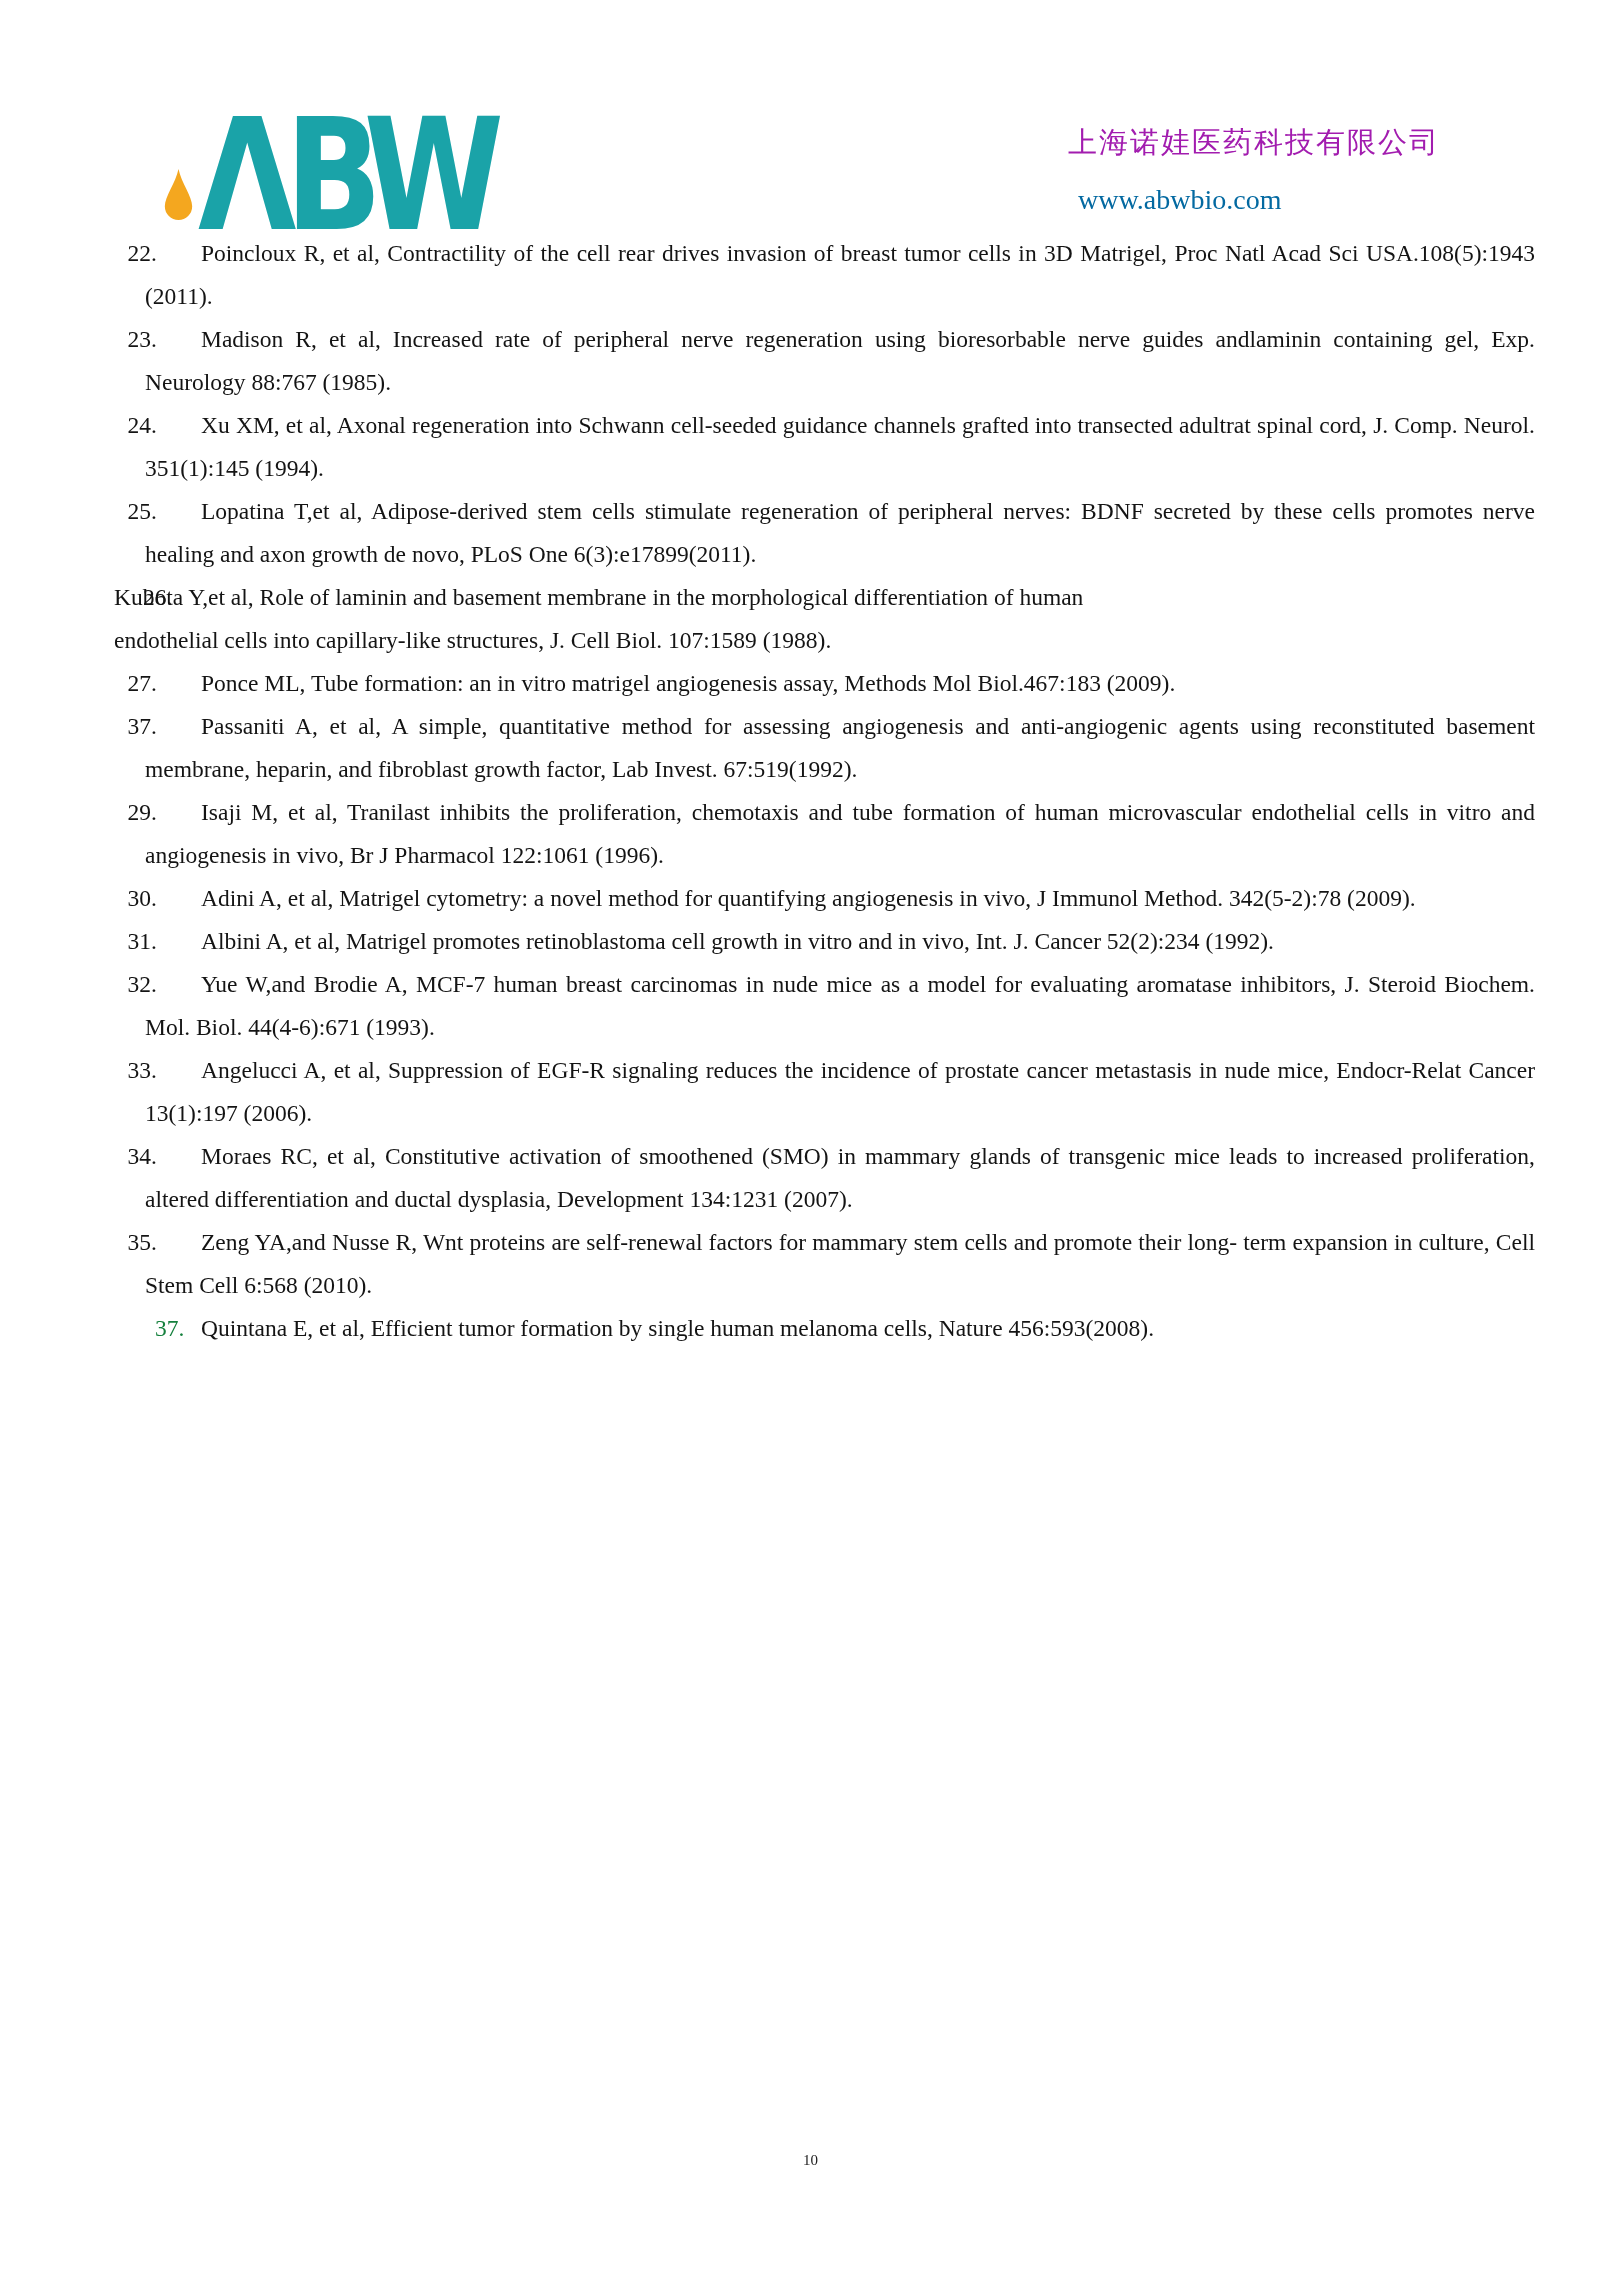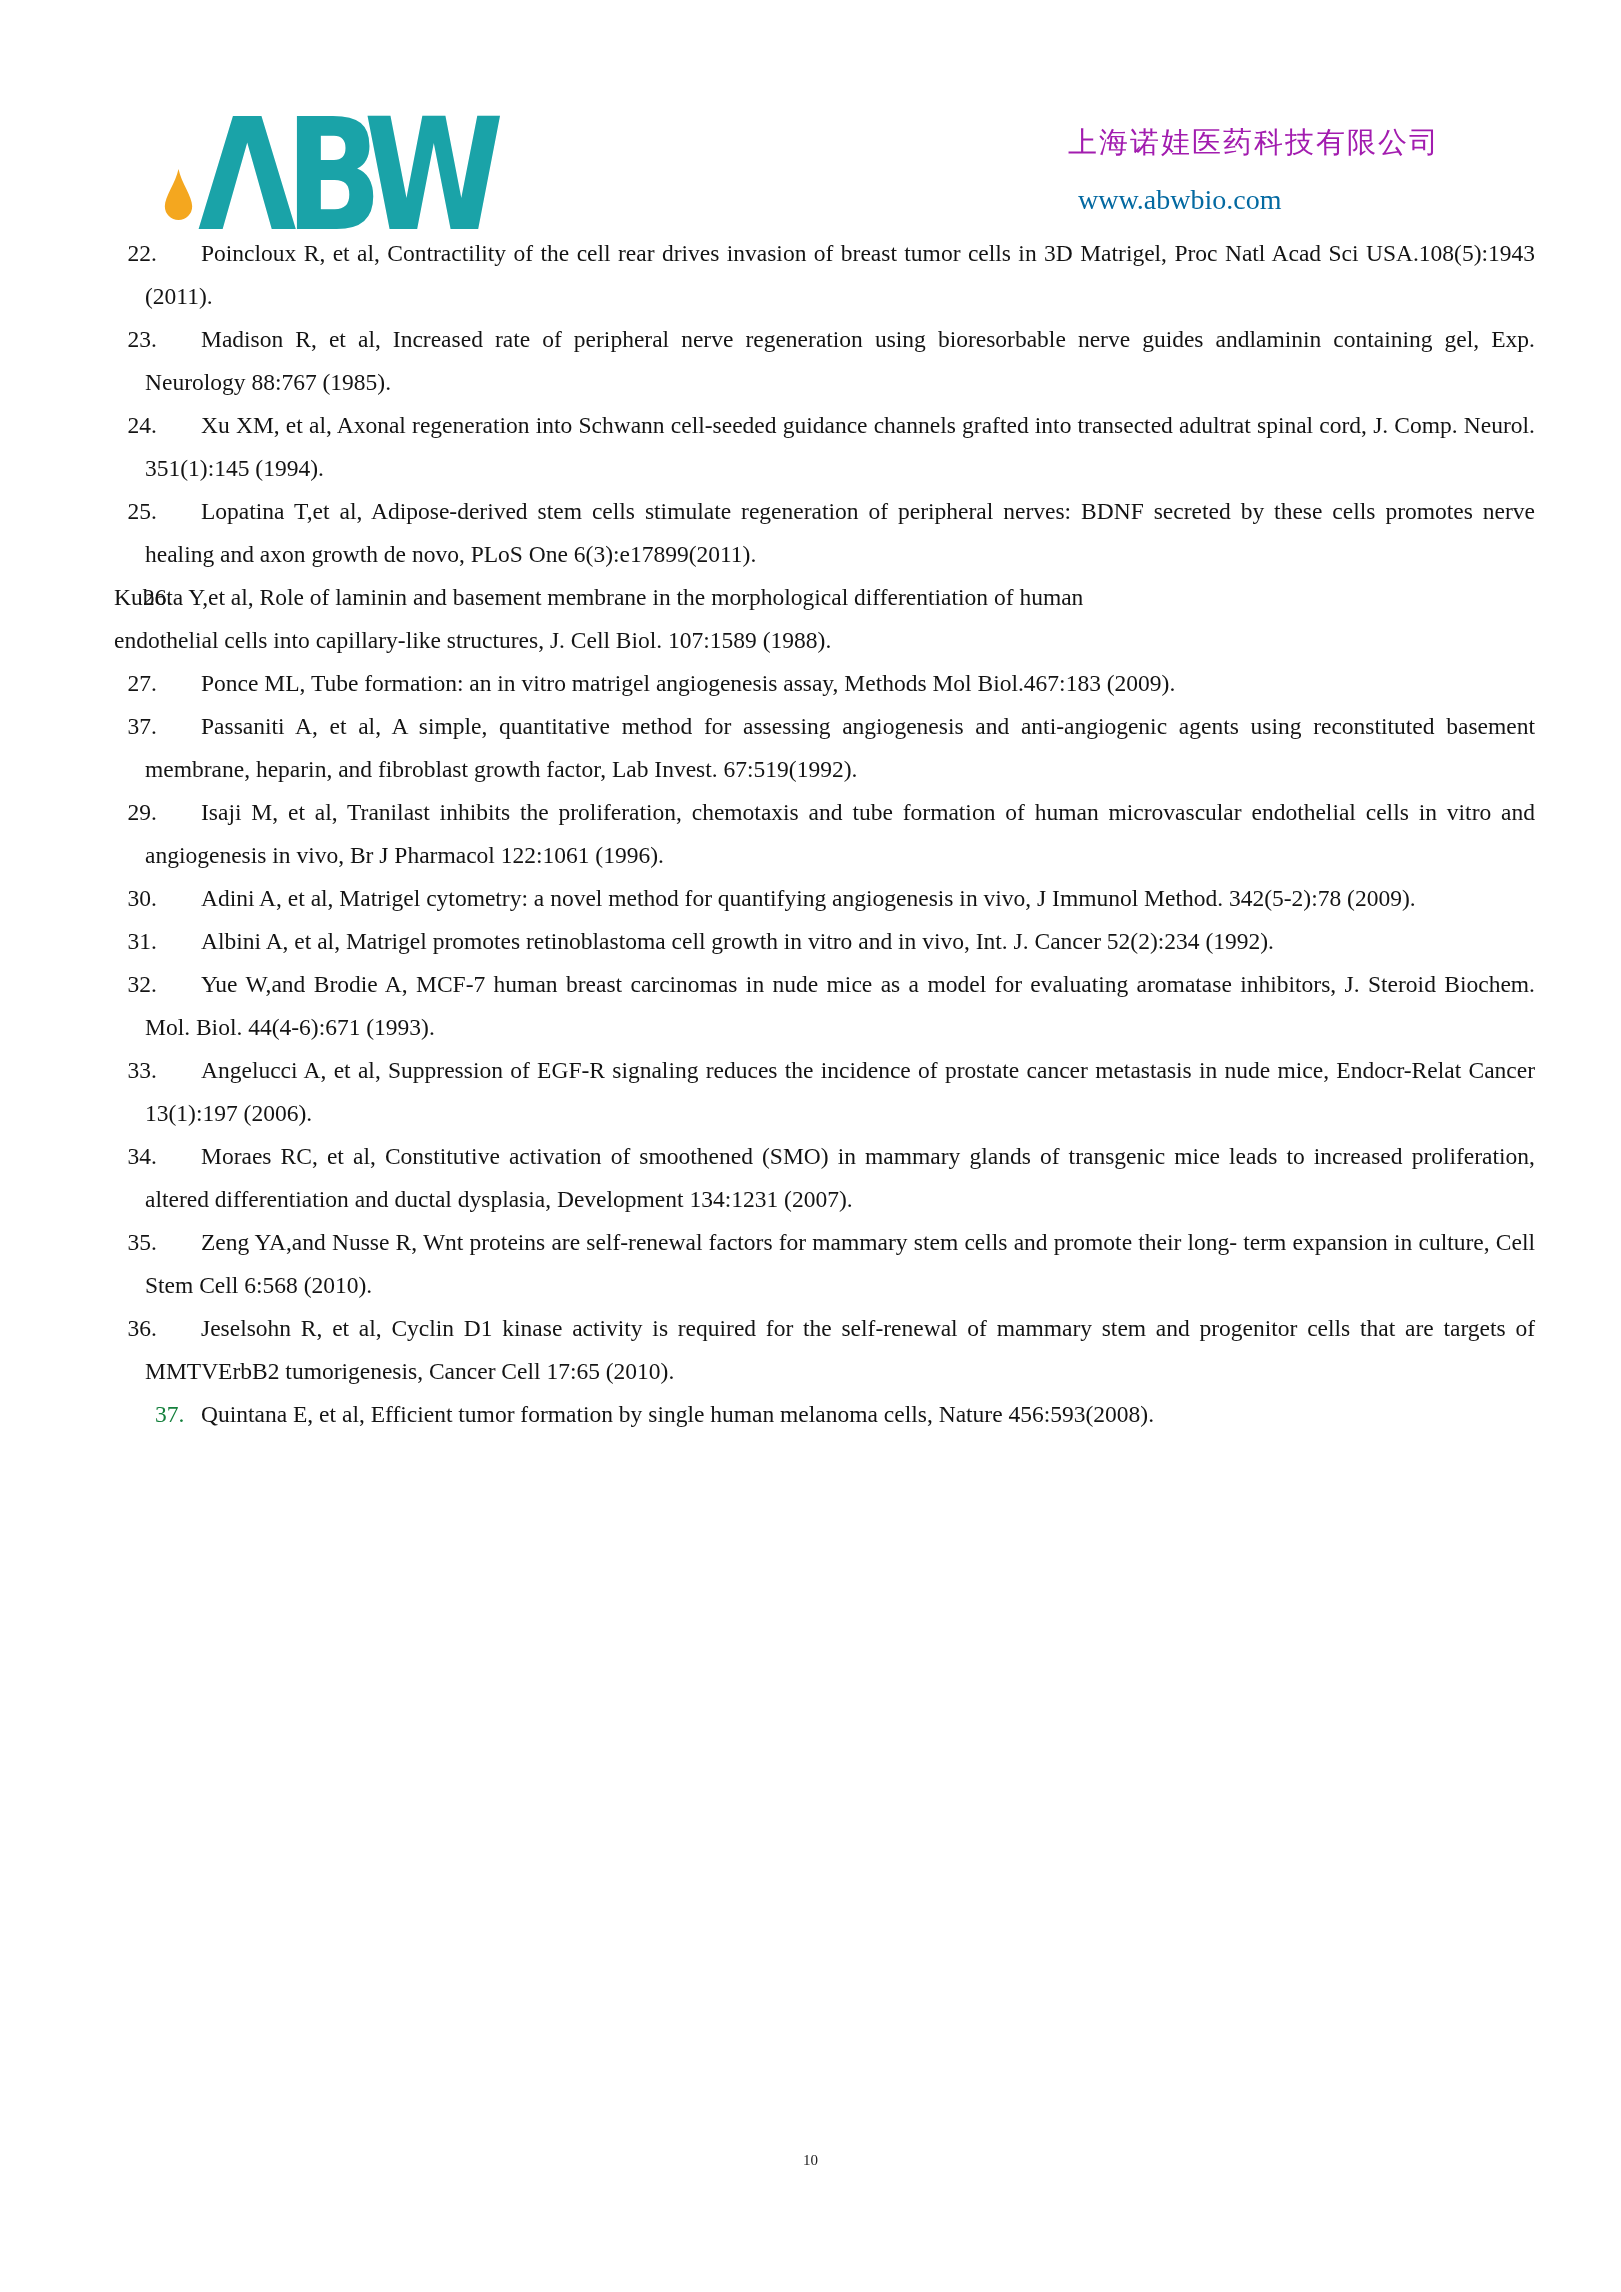--- a/index.html
+++ b/index.html
@@ -79,20 +79,19 @@
       </div>
       <div class="ref"><span class="ref-num">27.</span><span class="ref-text">Ponce ML, Tube formation: an in vitro matrigel angiogenesis assay, Methods Mol Biol.467:183 (2009).</span></div>
       <div class="ref"><span class="ref-num">37.</span><span class="ref-text">Passaniti A, et al, A simple, quantitative method for assessing angiogenesis and anti-angiogenic agents using reconstituted basement membrane, heparin, and fibroblast growth factor, Lab Invest. 67:519(1992).</span></div>
       <div class="ref"><span class="ref-num">29.</span><span class="ref-text">Isaji M, et al, Tranilast inhibits the proliferation, chemotaxis and tube formation of human microvascular endothelial cells in vitro and angiogenesis in vivo, Br J Pharmacol 122:1061 (1996).</span></div>
       <div class="ref"><span class="ref-num">30.</span><span class="ref-text">Adini A, et al, Matrigel cytometry: a novel method for quantifying angiogenesis in vivo, J Immunol Method. 342(5-2):78 (2009).</span></div>
       <div class="ref"><span class="ref-num">31.</span><span class="ref-text">Albini A, et al, Matrigel promotes retinoblastoma cell growth in vitro and in vivo, Int. J. Cancer 52(2):234 (1992).</span></div>
       <div class="ref"><span class="ref-num">32.</span><span class="ref-text">Yue W,and Brodie A, MCF-7 human breast carcinomas in nude mice as a model for evaluating aromatase inhibitors, J. Steroid Biochem. Mol. Biol. 44(4-6):671 (1993).</span></div>
       <div class="ref"><span class="ref-num">33.</span><span class="ref-text">Angelucci A, et al, Suppression of EGF-R signaling reduces the incidence of prostate cancer metastasis in nude mice, Endocr-Relat Cancer 13(1):197 (2006).</span></div>
       <div class="ref"><span class="ref-num">34.</span><span class="ref-text">Moraes RC, et al, Constitutive activation of smoothened (SMO) in mammary glands of transgenic mice leads to increased proliferation, altered differentiation and ductal dysplasia, Development 134:1231 (2007).</span></div>
       <div class="ref"><span class="ref-num">35.</span><span class="ref-text">Zeng YA,and Nusse R, Wnt proteins are self-renewal factors for mammary stem cells and promote their long- term expansion in culture, Cell Stem Cell 6:568 (2010).</span></div>
-      <div class="ref"><span class="ref-num">36.</span><span class="ref-text">Jeselsohn R, et al, Cyclin D1 kinase activity is required for the self-renewal of mammary stem and progenitor cells that are targets of MMTVErbB2 tumorigenesis, Cancer Cell 17:65 (2010).</span></div>
       <div class="ref gray-num"><span class="ref-num">37.</span><span class="ref-text">Quintana E, et al, Efficient tumor formation by single human melanoma cells, Nature 456:593(2008).</span></div>
     </div>
 
   <div class="page-number">10</div>
 
 </div>
 
 
 </body></html>

